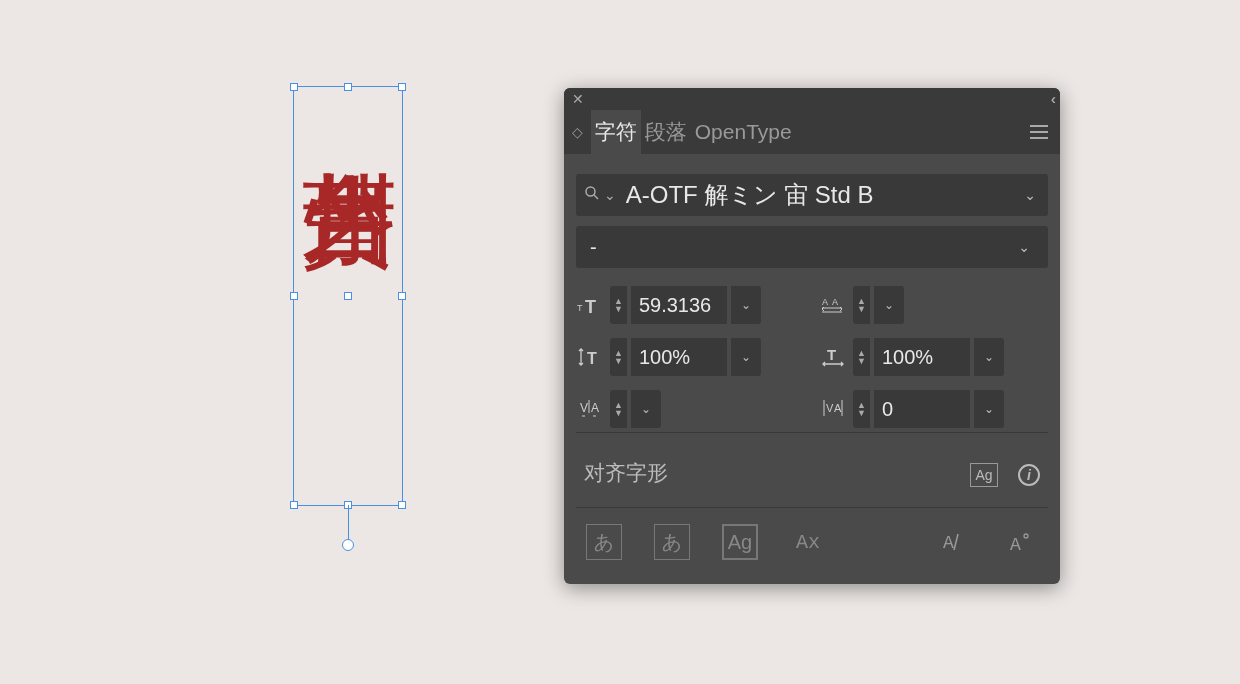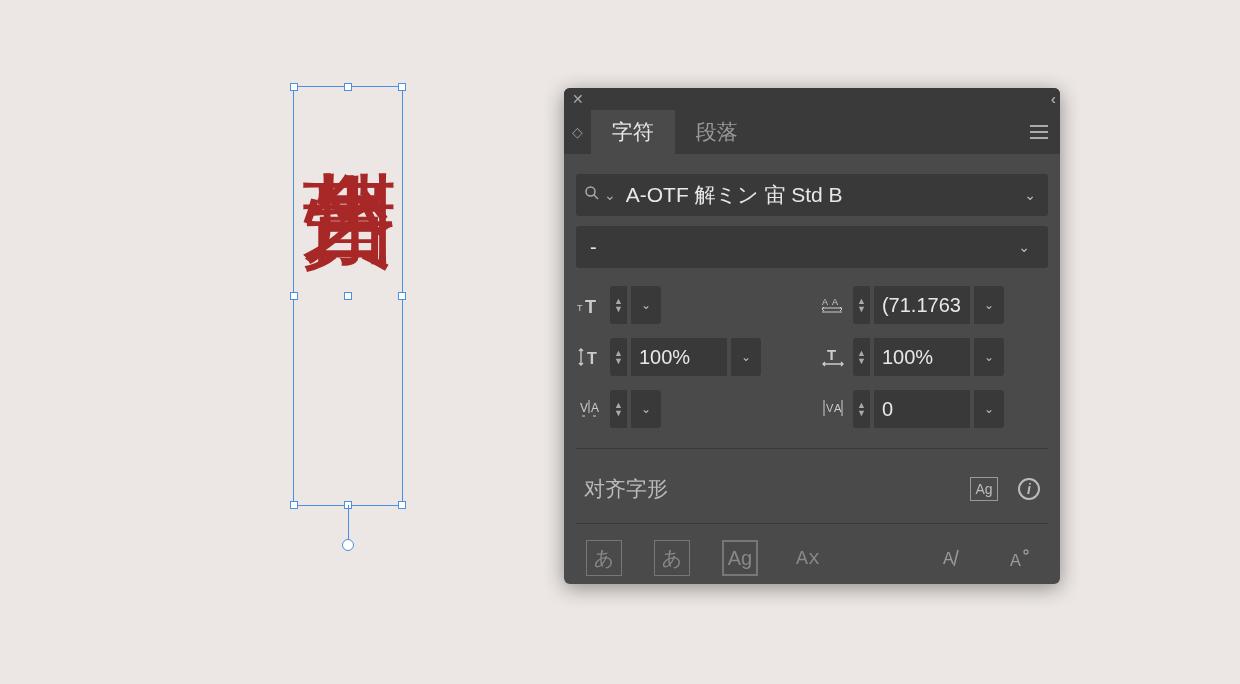--- a/index.html
+++ b/index.html
@@ -124,21 +124,21 @@
       background: #3a3a3a;
       height: 44px;
       padding: 0 8px;
     }
     .sort-icon {
       font-size: 14px;
       color: #999;
       margin-right: 8px;
     }
     .tab {
-      padding: 0 21px;
+      padding: 0 4px;
       height: 100%;
       display: flex;
       align-items: center;
       font-size: 21px;
       color: #999;
       cursor: pointer;
     }
     .tab.active {
       color: #e8e8e8;
       background: #4a4a4a;
@@ -175,21 +175,21 @@
       margin-right: 4px;
     }
     .chev-down {
       color: #aaa;
       font-size: 14px;
       margin-right: 10px;
     }
     .font-name {
       flex: 1;
       color: #e8e8e8;
-      font-size: 21px;
+      font-size: 24px;
       background: transparent;
       border: none;
       outline: none;
     }
     .dropdown-btn {
       color: #bbb;
       font-size: 14px;
       padding: 4px 4px;
       cursor: pointer;
     }
@@ -260,26 +260,26 @@
       align-items: center;
       justify-content: center;
       border-radius: 0 3px 3px 0;
       cursor: pointer;
       color: #bbb;
       font-size: 12px;
     }
     
     .section-header {
       display: flex;
-      align-items: center;
+      align-items: flex-end;
       justify-content: space-between;
       padding: 26px 8px 20px;
       border-bottom: 1px solid #3a3a3a;
       border-top: 1px solid #3a3a3a;
-      margin-top: 20px;
+      margin-top: 4px;
       font-size: 21px;
       color: #bbb;
     }
     .section-right {
       display: flex;
       align-items: center;
       gap: 20px;
     }
     .ag-box {
       width: 28px;
@@ -348,20 +348,21 @@
 
 <div class="panel">
   <div class="panel-header">
     <span class="close-x">✕</span>
     <span class="collapse-arrows">‹‹</span>
   </div>
   <div class="tabs">
     <span class="sort-icon">◇</span>
     <div class="tab active">字符</div>
     <div class="tab">段落</div>
+    <div class="tab">OpenType</div>
     <div class="menu-icon">
         <span></span>
         <span></span>
         <span></span>
       </div>
   </div>
 
   <div class="panel-body">
     <div class="font-row">
       <span class="search-icon">
@@ -385,37 +386,37 @@
         <span class="ctrl-icon">
           <svg width="28" height="22" viewBox="0 0 28 22">
               <text x="0" y="17" font-size="9" fill="#ccc">T</text>
               <text x="8" y="19" font-size="18" fill="#ccc" font-weight="bold">T</text>
             </svg>
         </span>
         <div class="spinner">
             <span></span>
             <span></span>
           </div>
+        <input class="ctrl-input" value="59.3136" style="">
         <div class="ctrl-dd">⌄</div>
       </div>
 
       <div class="ctrl">
         <span class="ctrl-icon">
           <svg width="28" height="22" viewBox="0 0 28 22">
               <text x="2" y="11" font-size="9" fill="#ccc">A</text>
               <text x="12" y="11" font-size="9" fill="#ccc">A</text>
               <path d="M2 14 L22 14 M2 18 L22 18" stroke="#ccc" stroke-width="1"></path>
               <path d="M4 13 L2 15 L4 17 M20 13 L22 15 L20 17" fill="none" stroke="#ccc"></path>
             </svg>
         </span>
         <div class="spinner">
             <span></span>
             <span></span>
           </div>
-        <input class="ctrl-input" value="(71.1763" style="">
         <div class="ctrl-dd">⌄</div>
       </div>
 
       <div class="ctrl">
         <span class="ctrl-icon">
           <svg width="28" height="22" viewBox="0 0 28 22">
               <path d="M4 3 L4 19 M2 5 L4 3 L6 5 M2 17 L4 19 L6 17" fill="none" stroke="#ccc" stroke-width="1.3"></path>
               <text x="10" y="18" font-size="16" fill="#ccc" font-weight="bold">T</text>
             </svg>
         </span>

